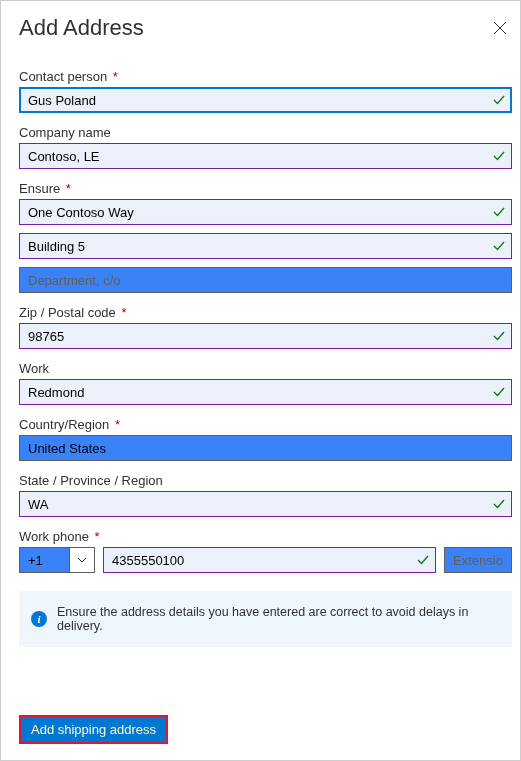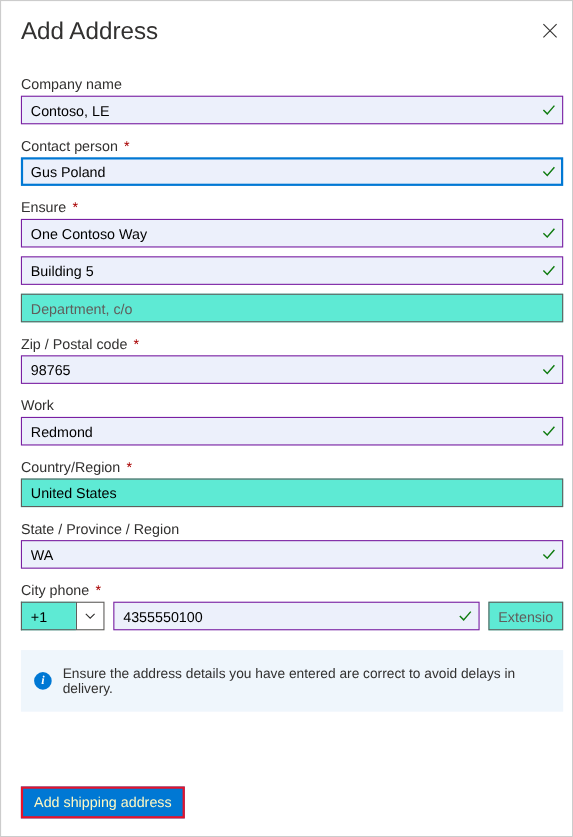--- a/index.html
+++ b/index.html
@@ -45,21 +45,21 @@
     display: block;
   }
   .req { color: #a80000; margin-left: 2px; }
   .input {
     width: 100%;
     height: 26px;
     border: 1px solid #605e5c;
     padding: 0 26px 0 8px;
     font-size: 13px;
     font-family: inherit;
-    background: #5eead4;
+    background: #3b82f6;
     position: relative;
   }
   .input-wrap {
     position: relative;
   }
   .valid {
     background: #ecf0fb;
     border-color: #7a1fa2;
   }
   .input.focused {
@@ -150,35 +150,35 @@
   <div class="header">
     <div class="title">Add Address</div>
     <div class="close-btn">
       <svg width="14" height="14" viewBox="0 0 14 14">
           <path d="M1 1 L13 13 M13 1 L1 13" stroke="#323130" stroke-width="1" fill="none"></path>
         </svg>
     </div>
   </div>
 
   <div class="field">
+    <label class="field-label"><span>Contact person</span> <span class="req">*</span></label>
+    <div class="input-wrap">
+      <input class="input valid focused" value="Gus Poland" style="">
+      <span class="check">
+          <svg width="14" height="14" viewBox="0 0 14 14">
+            <path d="M2 7 L5.5 10.5 L12 3" stroke="#107c10" stroke-width="1.3" fill="none"></path>
+          </svg>
+        </span>
+    </div>
+  </div>
+
+  <div class="field">
     <label class="field-label">Company name</label>
     <div class="input-wrap">
       <input class="input valid" value="Contoso, LE" style="">
-      <span class="check">
-          <svg width="14" height="14" viewBox="0 0 14 14">
-            <path d="M2 7 L5.5 10.5 L12 3" stroke="#107c10" stroke-width="1.3" fill="none"></path>
-          </svg>
-        </span>
-    </div>
-  </div>
-
-  <div class="field">
-    <label class="field-label"><span>Contact person</span> <span class="req">*</span></label>
-    <div class="input-wrap">
-      <input class="input valid focused" value="Gus Poland" style="">
       <span class="check">
           <svg width="14" height="14" viewBox="0 0 14 14">
             <path d="M2 7 L5.5 10.5 L12 3" stroke="#107c10" stroke-width="1.3" fill="none"></path>
           </svg>
         </span>
     </div>
   </div>
 
   <div class="field addr-group">
     <label class="field-label"><span>Ensure</span> <span class="req">*</span></label>
@@ -240,21 +240,21 @@
       <input class="input valid" value="WA" style="">
       <span class="check">
           <svg width="14" height="14" viewBox="0 0 14 14">
             <path d="M2 7 L5.5 10.5 L12 3" stroke="#107c10" stroke-width="1.3" fill="none"></path>
           </svg>
         </span>
     </div>
   </div>
 
   <div class="field">
-    <label class="field-label"><span>City phone</span> <span class="req">*</span></label>
+    <label class="field-label"><span>Work phone</span> <span class="req">*</span></label>
     <div class="phone-row">
       <div class="phone-cc">
         <input class="input" value="+1" style="">
         <div class="dd">
           <svg width="10" height="10" viewBox="0 0 10 10">
               <path d="M1 3 L5 7 L9 3" stroke="#323130" stroke-width="1" fill="none"></path>
             </svg>
         </div>
       </div>
       <div class="phone-num input-wrap">

